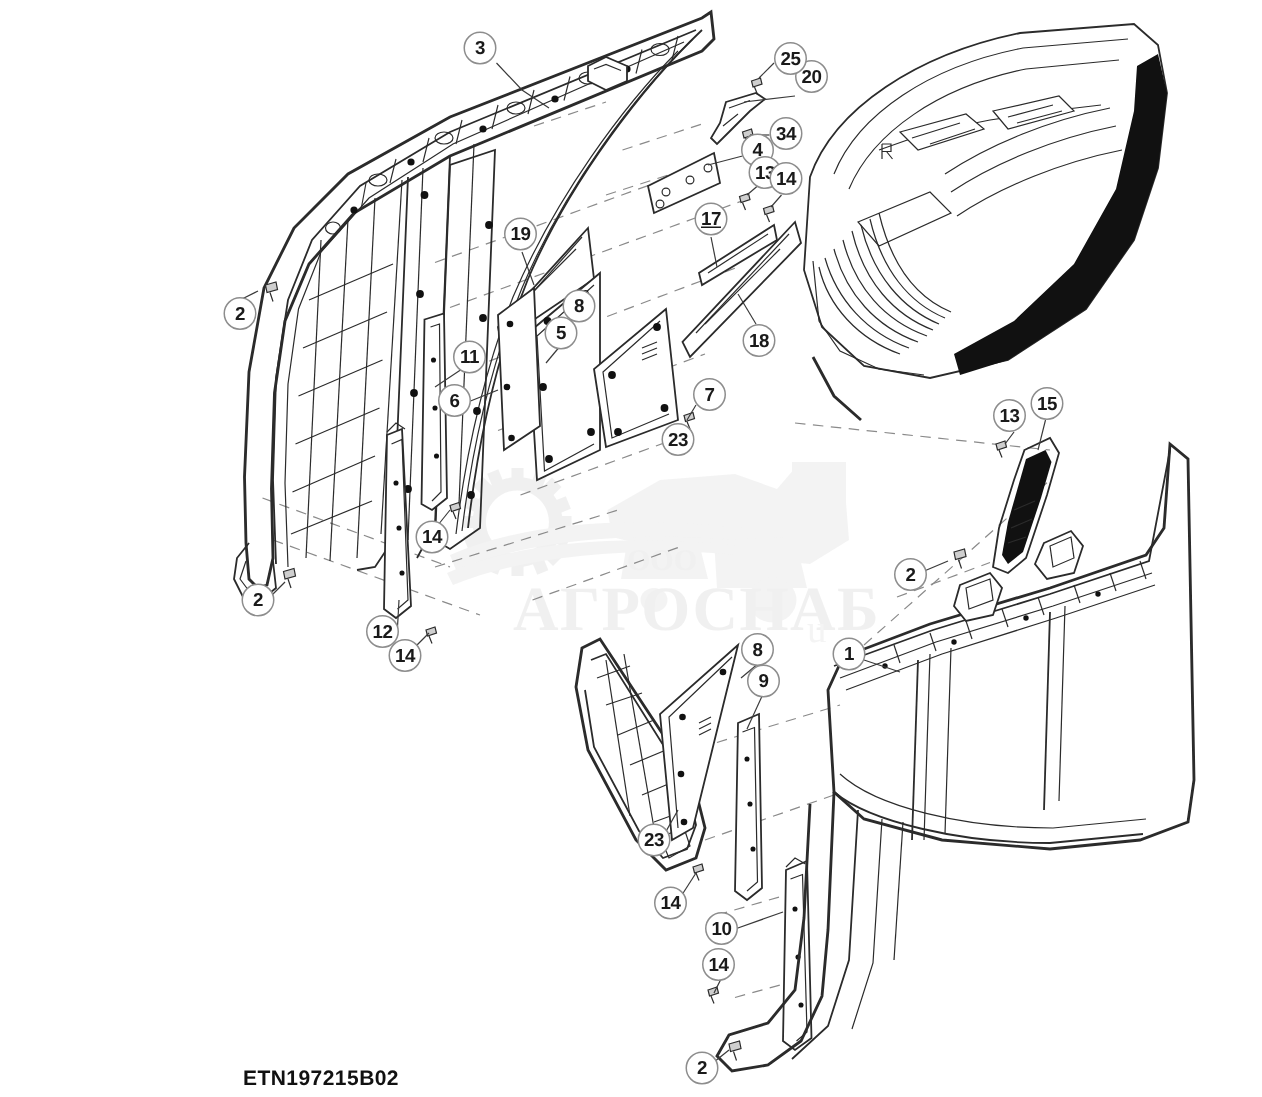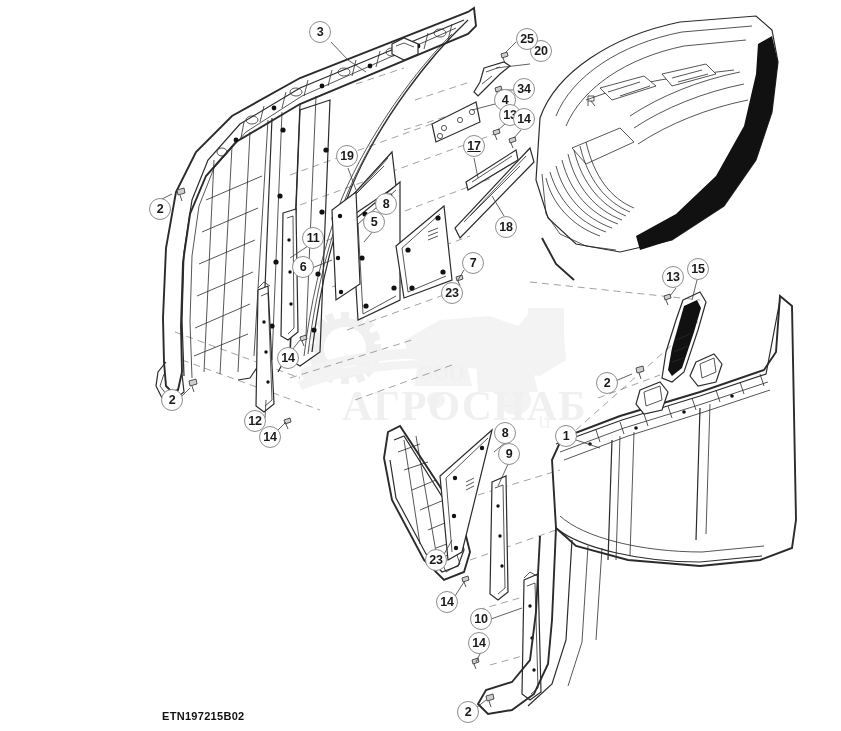--- a/index.html
+++ b/index.html
@@ -8,21 +8,21 @@
   #sheet{position:absolute;left:0;top:0;width:841px;height:731px;background:#fff;}
   svg.layer{position:absolute;left:0;top:0;width:841px;height:731px;}
   .wm{position:absolute;left:290px;top:300px;width:300px;height:135px;
       opacity:.30;pointer-events:none;}
   .callout{position:absolute;width:22px;height:22px;border-radius:50%;
            background:#ffffff;border:1.2px solid #8d8d8d;
            display:flex;align-items:center;justify-content:center;
            font-size:12.5px;font-weight:bold;color:#1a1a1a;
            font-family:"Liberation Sans",sans-serif;letter-spacing:-.3px;
            box-sizing:border-box;}
-  .drawno{position:absolute;left:162px;top:710px;font-size:11px;
+  .drawno{position:absolute;left:162px;top:710px;font-size:14px;
           font-weight:bold;color:#111;letter-spacing:.3px;
           font-family:"Liberation Sans",sans-serif;}
   .ln{stroke:#2b2b2b;fill:none;}
   .thin{stroke-width:.8;}
   .med{stroke-width:1.2;}
   .thick{stroke-width:1.9;}
   .dash{stroke:#8a8a8a;stroke-width:.8;stroke-dasharray:7 5;fill:none;}
   .lead{stroke:#3a3a3a;stroke-width:.8;fill:none;}
   .fillw{fill:#ffffff;}
   .fillk{fill:#111111;}

